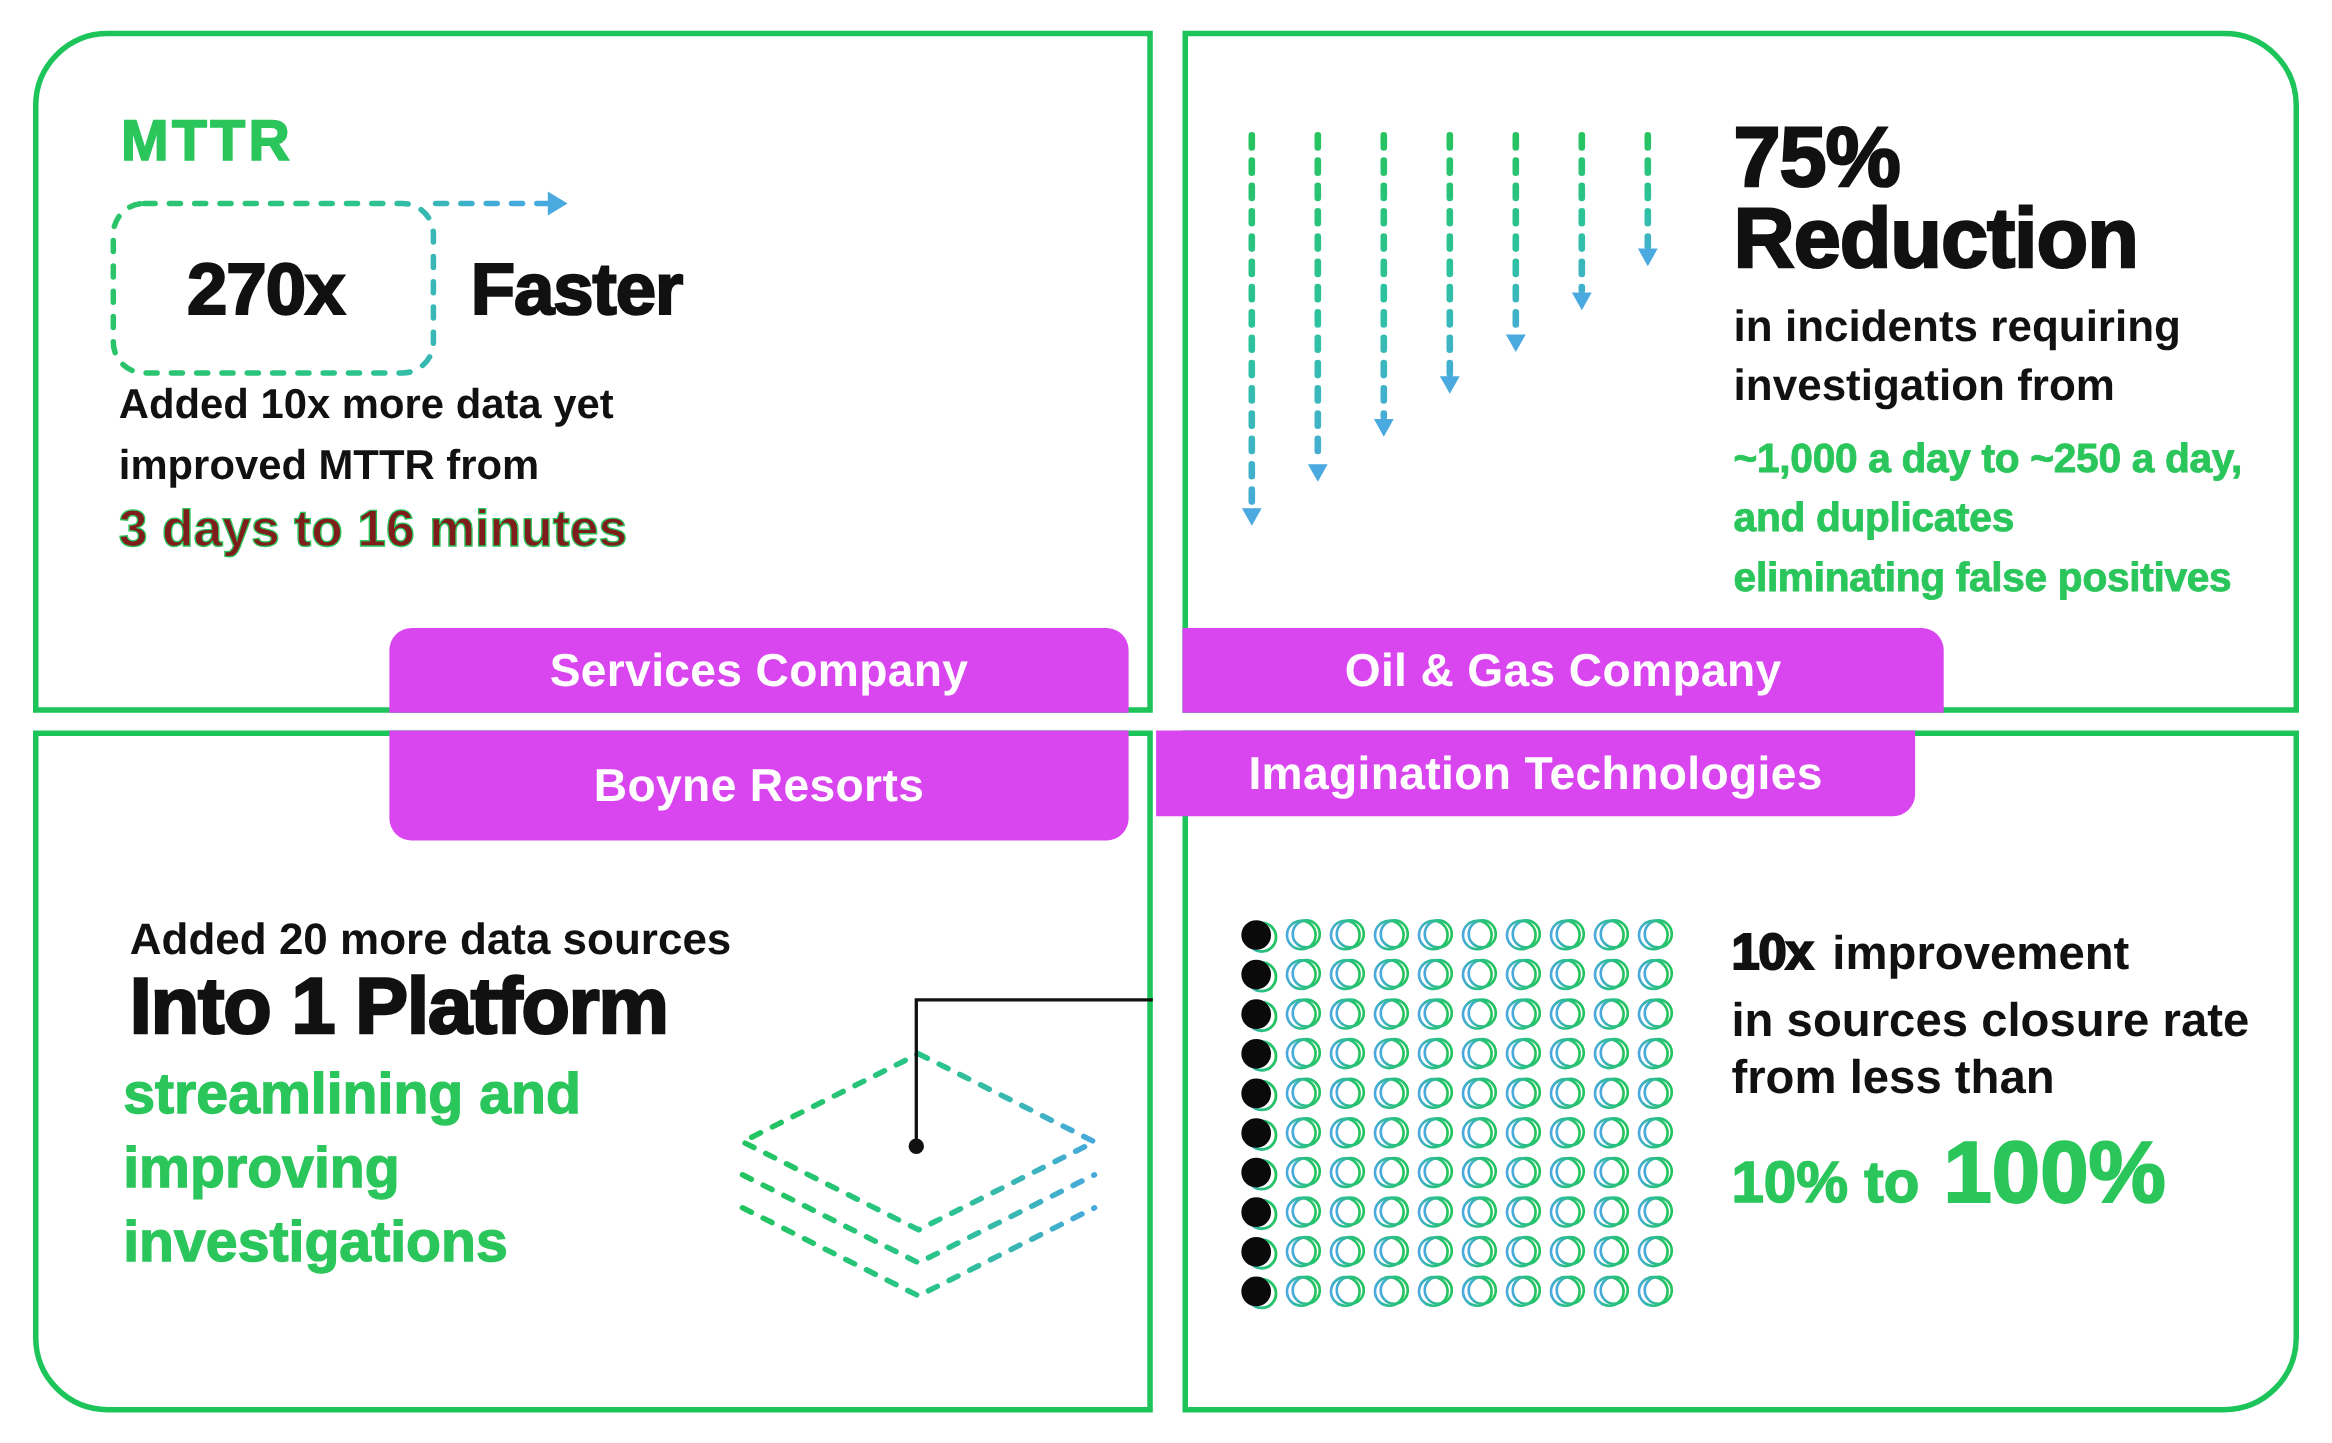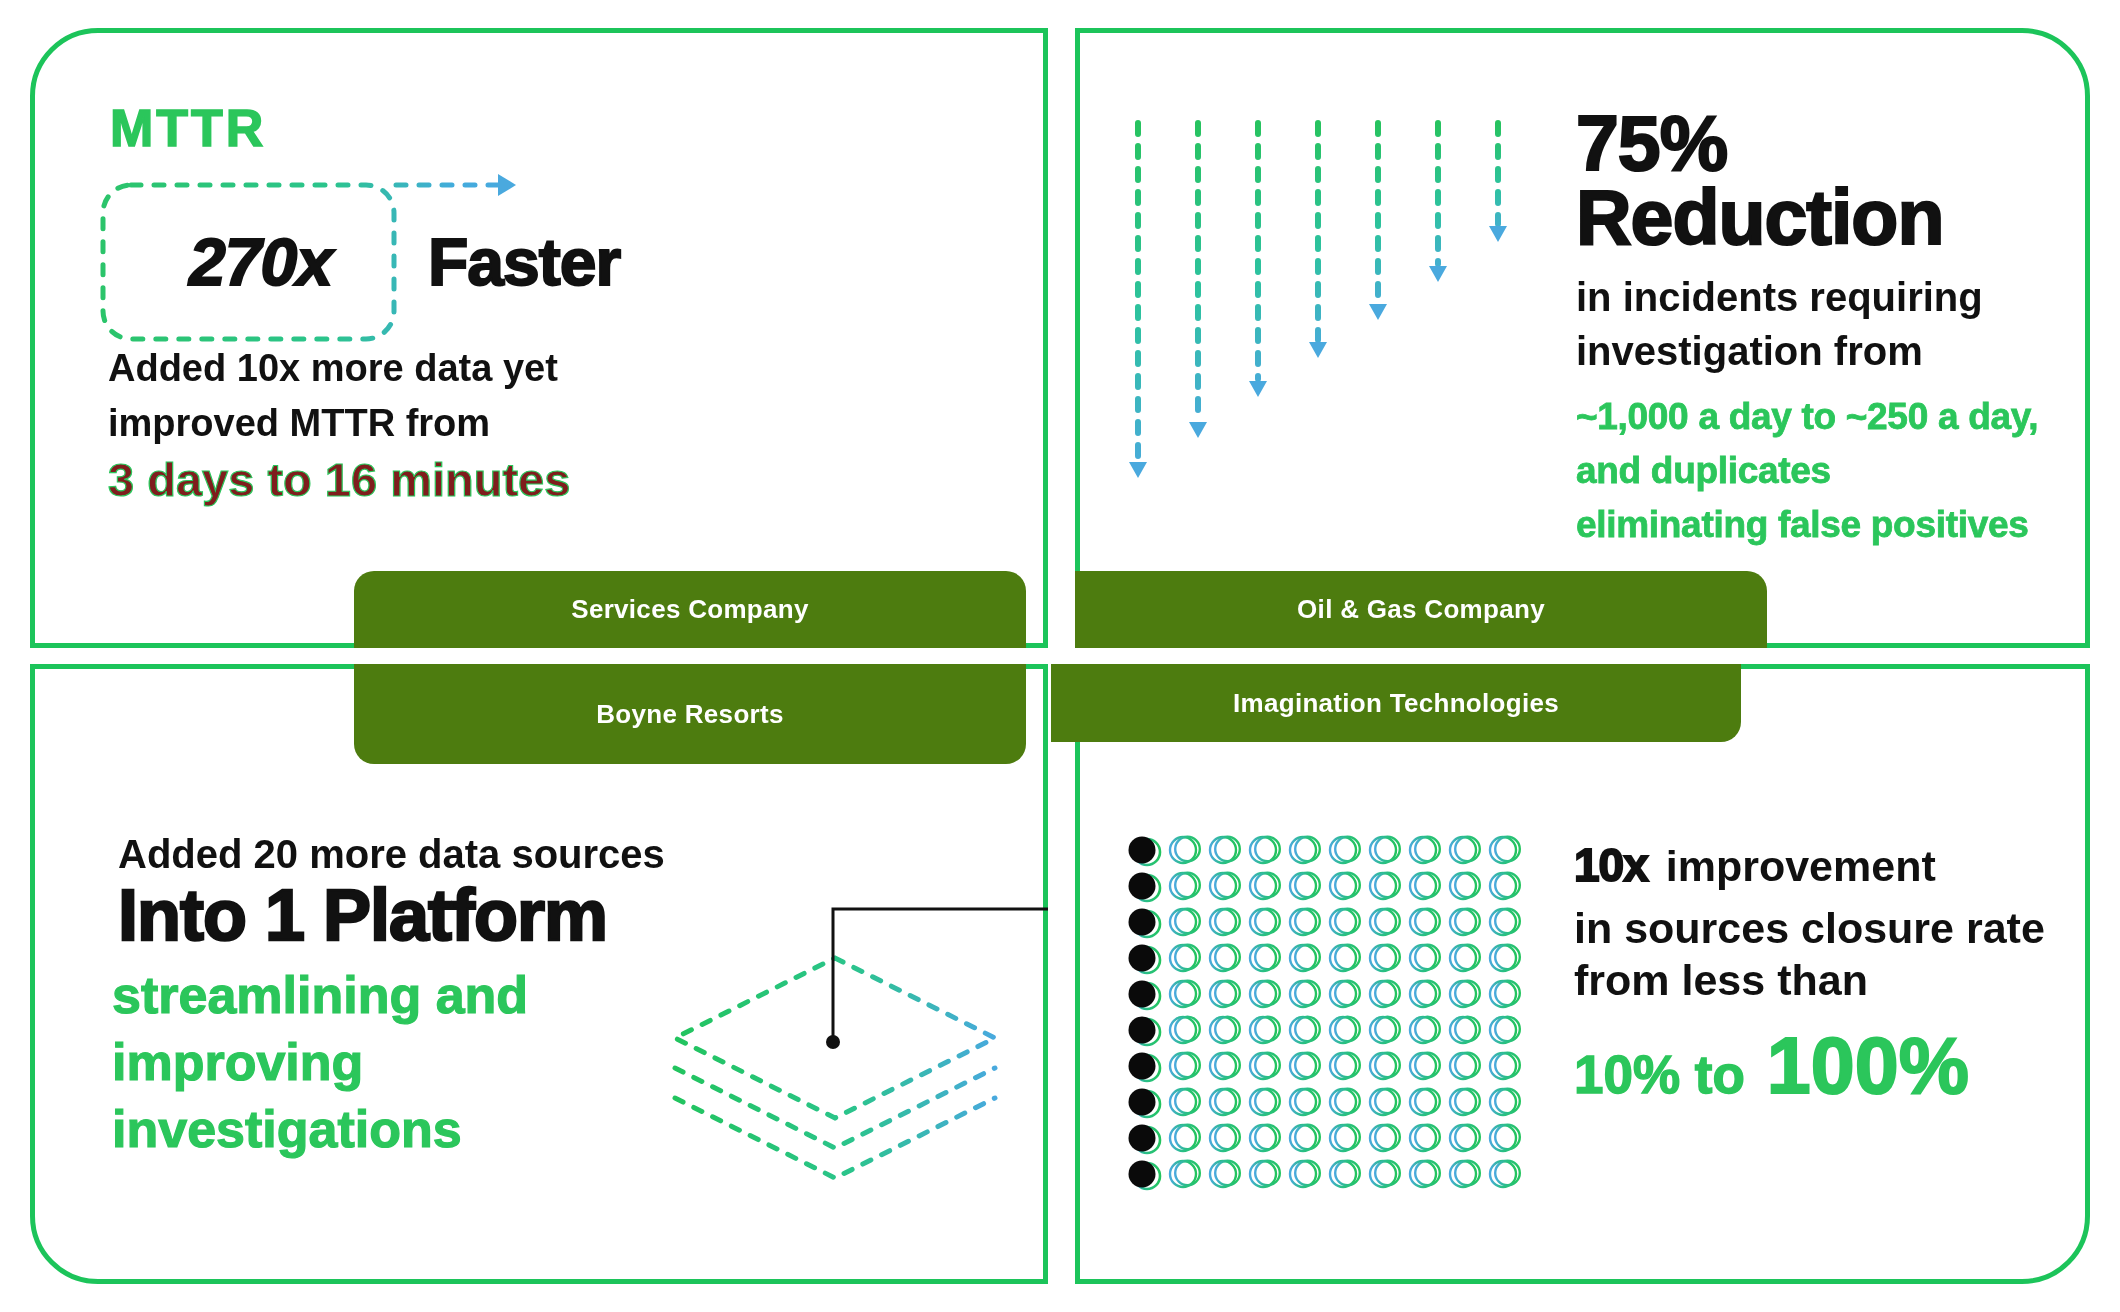--- a/index.html
+++ b/index.html
@@ -7,36 +7,36 @@
   .stage{position:absolute;inset:0;width:2120px;height:1312px;}
 
   
   .panel{position:absolute;border:5px solid #1CC45A;background:#fff;box-sizing:border-box;}
   .panel.tl{left:30px;top:28px;width:1018px;height:620px;border-radius:68px 0 0 0;}
   .panel.tr{left:1075px;top:28px;width:1015px;height:620px;border-radius:0 68px 0 0;}
   .panel.bl{left:30px;top:664px;width:1018px;height:620px;border-radius:0 0 0 68px;}
   .panel.br{left:1075px;top:664px;width:1015px;height:620px;border-radius:0 0 68px 0;}
 
   
-  .tag{position:absolute;background:#4d7c0f;color:#fff;display:flex;align-items:center;justify-content:center;
-    font-size:26px;font-weight:700;letter-spacing:.3px;z-index:6;box-sizing:border-box;}
+  .tag{position:absolute;background:#d946ef;color:#fff;display:flex;align-items:center;justify-content:center;
+    font-size:42px;font-weight:700;letter-spacing:.3px;z-index:6;box-sizing:border-box;}
   .tag.services{left:354px;top:571px;width:672px;height:77px;border-radius:20px 20px 0 0;}
   .tag.oilgas{left:1075px;top:571px;width:692px;height:77px;border-radius:0 20px 0 0;}
   .tag.boyne{left:354px;top:664px;width:672px;height:100px;border-radius:0 0 20px 20px;}
   .tag.imagination{left:1051px;top:664px;width:690px;height:78px;border-radius:0 0 20px 0;}
 
   .abs{position:absolute;}
   .ink{color:#111111;}
   .green{color:#7f1d1d;}
 
   
   .kicker{left:110px;top:98px;font-size:52px;font-weight:700;color:#2BC65B;letter-spacing:3px;
     -webkit-text-stroke:1.5px #2BC65B;}
-  .stat-270{left:115px;top:185px;width:291px;height:154px;display:flex;align-items:center;justify-content:center;
-    font-size:66px;font-weight:700;letter-spacing:-1px;font-style:italic;-webkit-text-stroke:2px #111;}
+  .stat-270{left:96px;top:185px;width:291px;height:154px;display:flex;align-items:center;justify-content:center;
+    font-size:66px;font-weight:700;letter-spacing:-1px;-webkit-text-stroke:2px #111;}
   .stat-faster{left:428px;top:185px;height:154px;display:flex;align-items:center;
     font-size:66px;font-weight:700;letter-spacing:-1px;-webkit-text-stroke:2px #111;}
   .tl-body{left:108px;top:341px;font-size:38px;font-weight:700;line-height:55px;}
   .tl-high{left:108px;top:452px;font-size:47px;font-weight:700;-webkit-text-stroke:1.2px #2BC65B;}
 
   
   .tr-text{left:1576px;top:106px;width:505px;}
   .tr-stat{font-size:77px;font-weight:700;line-height:74px;letter-spacing:-1px;-webkit-text-stroke:2.2px #111;color:#111;}
   .tr-body{margin-top:16px;font-size:40px;font-weight:700;line-height:54px;color:#111;}
   .tr-high{margin-top:12px;font-size:37px;font-weight:700;line-height:54px;color:#2BC65B;

